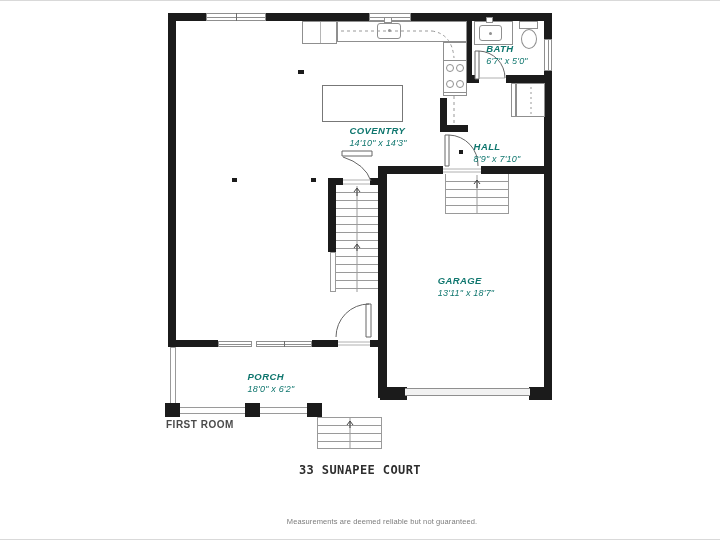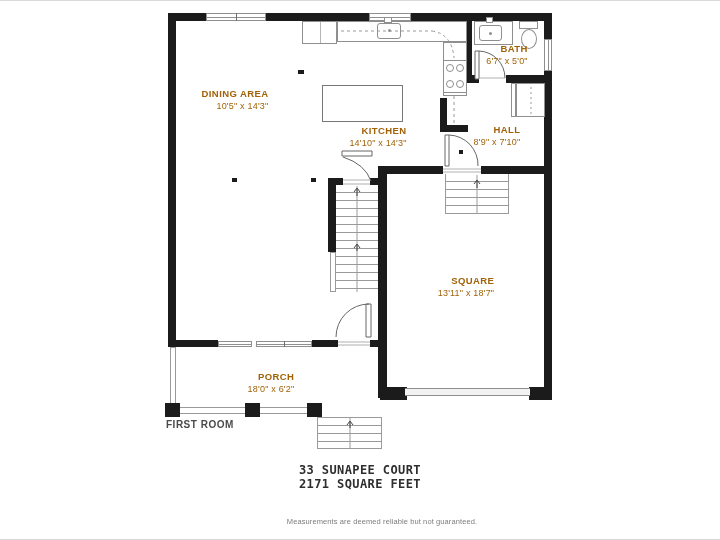--- a/index.html
+++ b/index.html
@@ -17,22 +17,22 @@
   
   .rail{position:absolute;background:#ffffff;border:1px solid #9a9a9a;box-sizing:border-box;}
   
   .fix{position:absolute;background:#ffffff;border:1px solid #8f8f8f;box-sizing:border-box;}
   .fix2{position:absolute;background:#ffffff;border:1px solid #777777;box-sizing:border-box;}
   
   .stairs{position:absolute;background:
       repeating-linear-gradient(to bottom,#ffffff 0px,#ffffff 7px,#9a9a9a 7px,#9a9a9a 8px);}
   .stairs-bordered{border:1px solid #9a9a9a;box-sizing:border-box;}
   
-  .room-label{position:absolute;transform:translateX(-50%);text-align:right;
-      color:#a16207;white-space:nowrap;}
+  .room-label{position:absolute;transform:translateX(-50%);text-align:left;
+      color:#0f766e;white-space:nowrap;font-style:italic;}
   .room-label .rname{font-size:9.5px;font-weight:600;letter-spacing:.4px;line-height:12px;}
   .room-label .rdims{font-size:9px;font-weight:500;letter-spacing:.2px;line-height:12px;}
   .floor-label{position:absolute;left:166px;top:419px;font-size:10px;font-weight:600;
       letter-spacing:.5px;color:#4a4a4a;}
   
   .address{position:absolute;left:360px;top:463px;transform:translateX(-50%);
       text-align:right;font-family:"DejaVu Sans Mono",monospace;font-size:12px;
       letter-spacing:.4px;line-height:14px;color:#2e2e2e;font-weight:600;white-space:nowrap;}
   .disclaimer{position:absolute;left:360px;top:517px;transform:translateX(-50%);
       font-size:7.5px;color:#7d7d7d;letter-spacing:.1px;white-space:nowrap;padding-left:44px;}
@@ -186,45 +186,40 @@
     </g>
 
     <g stroke="#444" stroke-width="1" fill="none">
       <path d="M357,196 V189 M354,192 L357,188 L360,192"></path>
       <path d="M357,251 V245 M354,248 L357,244 L360,248"></path>
       <path d="M477,188 V181 M474,184 L477,180 L480,184"></path>
       <path d="M350,428 V422 M347,425 L350,421 L353,425"></path>
     </g>
   </svg>
 
-  <div class="room-label" style="left:235px;top:88px;">
-    <div class="rname">DINING AREA</div>
-    <div class="rdims">10'5" x 14'3"</div>
-  </div>
   <div class="room-label" style="left:378px;top:125px;">
-    <div class="rname">KITCHEN</div>
+    <div class="rname">COVENTRY</div>
     <div class="rdims">14'10" x 14'3"</div>
   </div>
   <div class="room-label" style="left:507px;top:43px;">
     <div class="rname">BATH</div>
     <div class="rdims">6'7" x 5'0"</div>
   </div>
-  <div class="room-label" style="left:497px;top:124px;">
+  <div class="room-label" style="left:497px;top:141px;">
     <div class="rname">HALL</div>
     <div class="rdims">8'9" x 7'10"</div>
   </div>
   <div class="room-label" style="left:466px;top:275px;">
-    <div class="rname">SQUARE</div>
+    <div class="rname">GARAGE</div>
     <div class="rdims">13'11" x 18'7"</div>
   </div>
   <div class="room-label" style="left:271px;top:361px;margin-top:10px;">
     <div class="rname">PORCH</div>
     <div class="rdims">18'0" x 6'2"</div>
   </div>
 
   <div class="floor-label">FIRST ROOM</div>
 
   <div class="address">
     <div>33 SUNAPEE COURT</div>
-    <div>2171 SQUARE FEET</div>
   </div>
   <div class="disclaimer">Measurements are deemed reliable but not guaranteed.</div>
 </div>
 
 </body></html>

